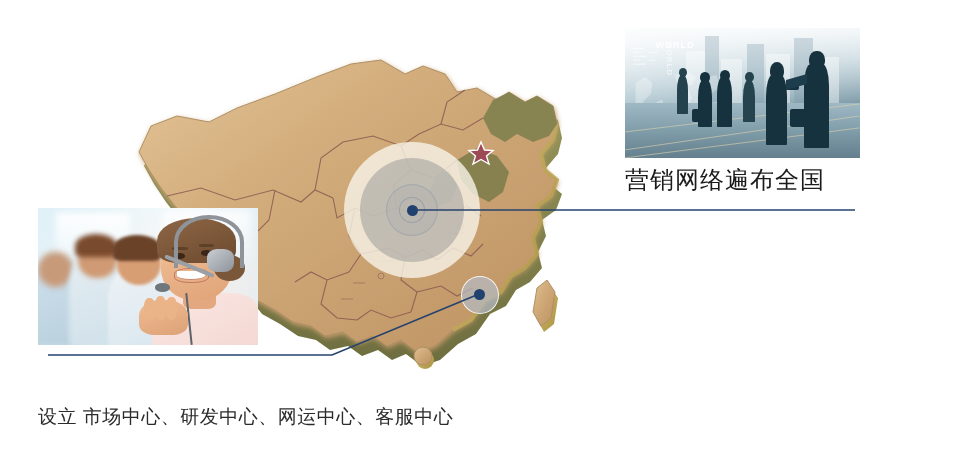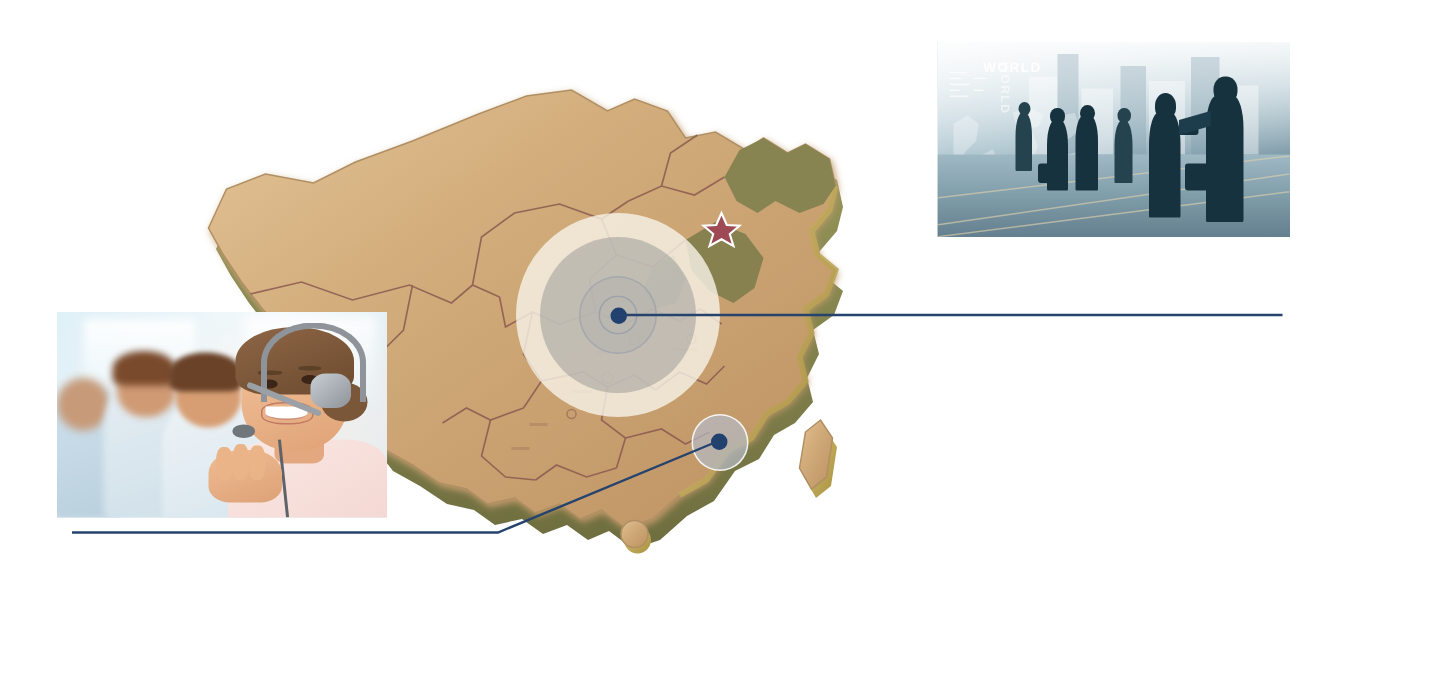--- a/index.html
+++ b/index.html
@@ -366,16 +366,18 @@
     <div class="sil" style="left:60%;top:36%;width:9%;height:54%;border-radius:30% 30% 2% 2%;"></div>
     <div class="sil" style="left:61.6%;top:26%;width:6%;height:13%;border-radius:50% 50% 40% 40%;"></div>
     <div class="sil" style="left:67%;top:44%;width:7%;height:4%;border-radius:2px;"></div>
 
     <div class="sil" style="left:76%;top:28%;width:11%;height:64%;border-radius:26% 26% 2% 2%;"></div>
     <div class="sil" style="left:78.5%;top:18%;width:6.4%;height:13%;border-radius:50% 50% 40% 40%;"></div>
     <div class="sil" style="left:70%;top:62%;width:7.5%;height:14%;border-radius:2px;"></div>
     <div class="sil" style="left:68.5%;top:38%;width:9%;height:8%;transform:skewY(-16deg);background:#1d3d4c;"></div>
   </div>
 
-
-
+  <div class="cap-right">营销网络遍布全国</div>
+
+
+  <div class="cap-sub">设立  市场中心、研发中心、网运中心、客服中心</div>
 
 </div>
 
 </body></html>

